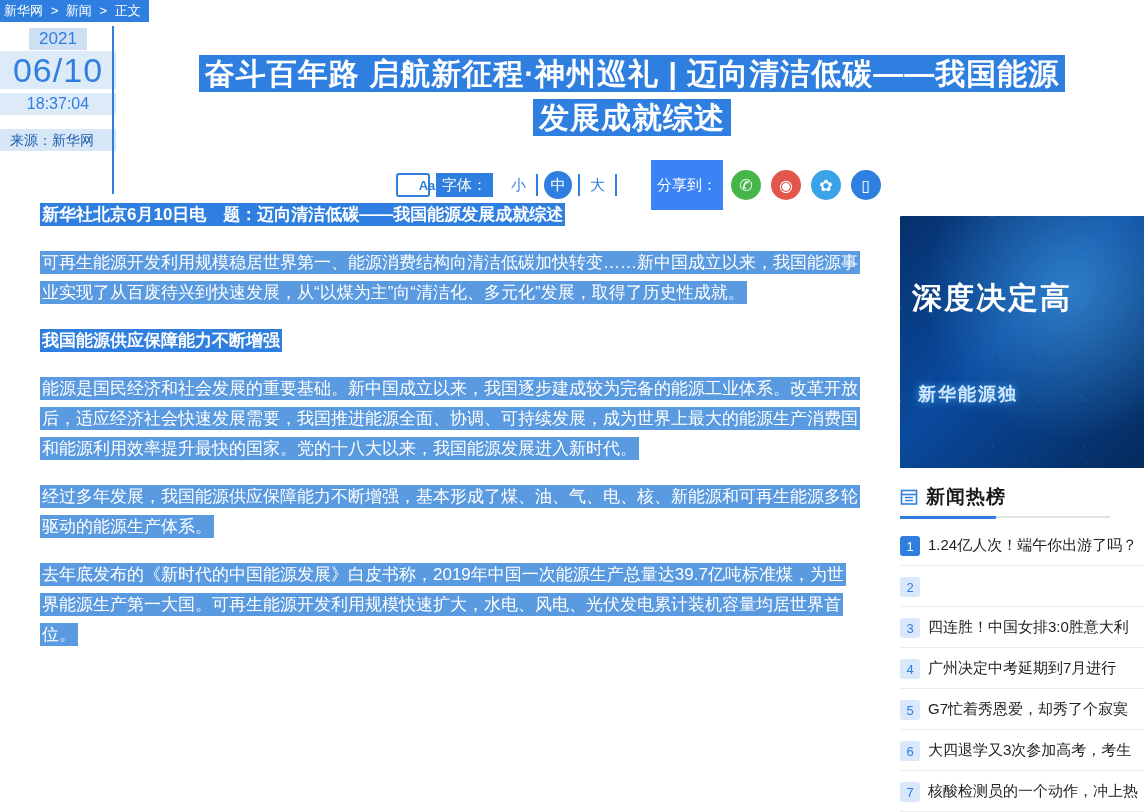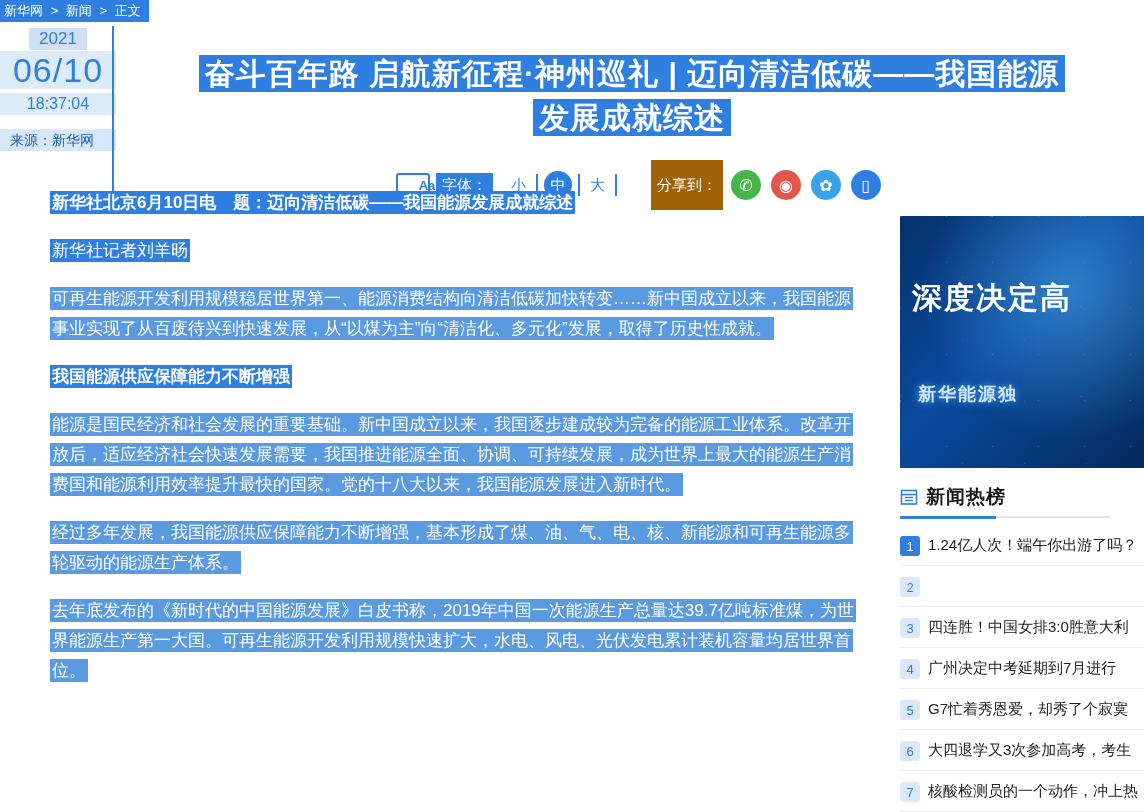--- a/index.html
+++ b/index.html
@@ -75,36 +75,36 @@
   }
   .sizes { display:flex; align-items:center; margin-left: 8px; }
   .sizes .s { color:#2f7fe0; font-size:15px; padding: 0 10px; }
   .sizes .bar { width:2px; height:22px; background:#2f7fe0; }
   .sizes .mid {
     width: 28px; height: 28px; border-radius: 50%;
     background:#2f7fe0; color:#fff; font-size:15px;
     display:flex; align-items:center; justify-content:center; margin: 0 6px;
   }
   .lbl-share {
-    margin-left: 34px; background:#a16207; color:#fff; font-size:15px;
+    margin-left: 34px; background:#3b82f6; color:#fff; font-size:15px;
     padding: 15px 6px; line-height: 20px;
   }
   .share-icons { display:flex; align-items:center; gap: 10px; margin-left: 8px; }
   .sic {
     width: 30px; height: 30px; border-radius: 50%;
     display:flex; align-items:center; justify-content:center;
     color:#fff; font-size: 16px;
   }
   .sic.wechat { background:#46b64a; }
   .sic.weibo { background:#e2574c; }
   .sic.qzone { background:#3aa3e8; }
   .sic.phone { background:#2f7fe0; }
 
   
-  .content { position:absolute; left:0; top:188px; width: 880px; padding: 0 20px 0 16px; }
+  .content { position:absolute; left:0; top:200px; width: 880px; padding: 0 20px 0 6px; }
   .para {
     color:#ffffff; font-size: 17px; line-height: 30px;
     margin: 0 0 18px 0;
   }
   .para i { font-style: normal; background:#5a9ae0; padding: 2px 2px; box-decoration-break: clone; -webkit-box-decoration-break: clone; }
   .para.lead i { background:#2f7fe0; font-weight:bold; }
   .para.byline i { background:#2f7fe0; }
   .para.sub i { background:#2f7fe0; font-weight:bold; }
   .para.body i { background:#5a9ae0; }
   .indent { padding-left: 34px; }
@@ -208,23 +208,20 @@
         <span class="sic qzone">✿</span>
         <span class="sic phone">▯</span>
       </div>
     </div>
   </div>
 
   <div class="content">
     <p class="para lead indent">
       <i>新华社北京6月10日电　题：迈向清洁低碳——我国能源发展成就综述</i>
     </p>
-    <p class="para byline indent">
-      <i>新华社记者刘羊旸</i>
-    </p>
     <p class="para body indent">
       <i>可再生能源开发利用规模稳居世界第一、能源消费结构向清洁低碳加快转变……新中国成立以来，我国能源事业实现了从百废待兴到快速发展，从“以煤为主”向“清洁化、多元化”发展，取得了历史性成就。</i>
     </p>
     <p class="para sub indent">
       <i>我国能源供应保障能力不断增强</i>
     </p>
     <p class="para body indent">
       <i>能源是国民经济和社会发展的重要基础。新中国成立以来，我国逐步建成较为完备的能源工业体系。改革开放后，适应经济社会快速发展需要，我国推进能源全面、协调、可持续发展，成为世界上最大的能源生产消费国和能源利用效率提升最快的国家。党的十八大以来，我国能源发展进入新时代。</i>
     </p>
     <p class="para body indent">

